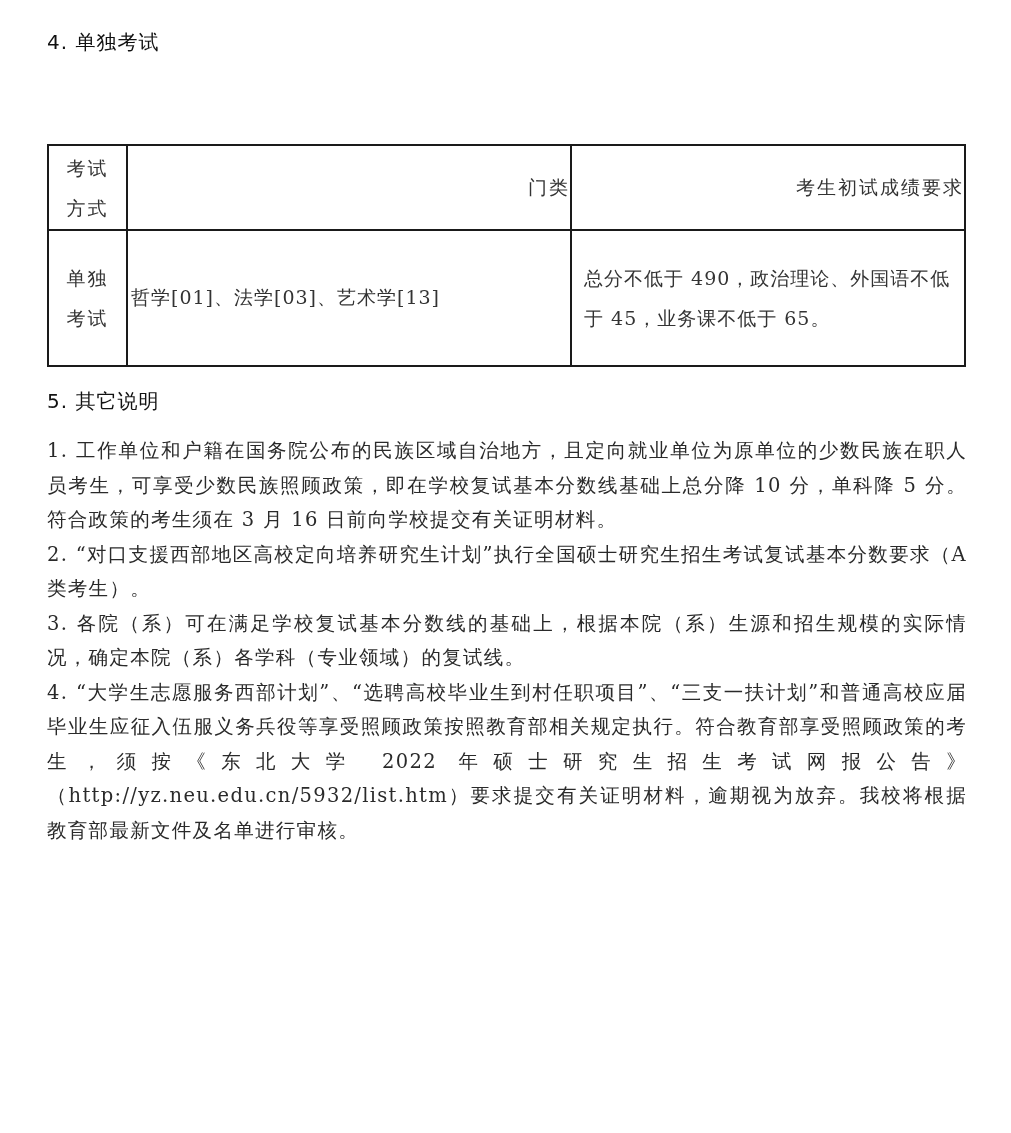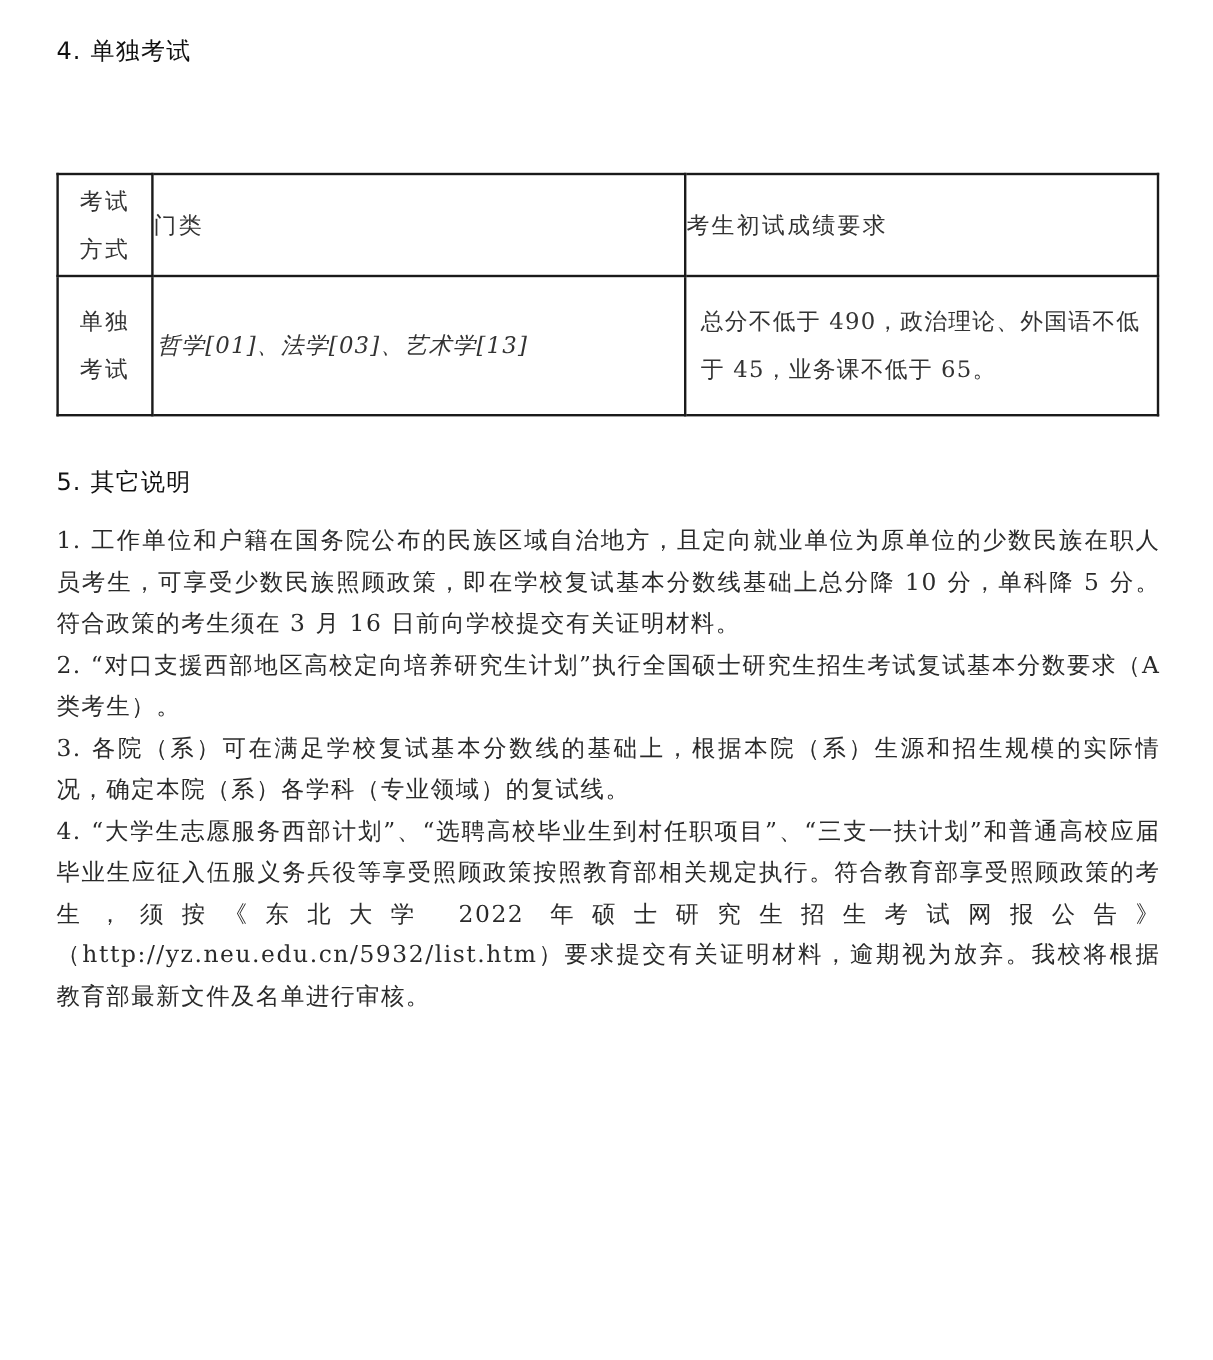--- a/index.html
+++ b/index.html
@@ -42,34 +42,33 @@
       border: 2px solid #1a1a1a;
       font-weight: normal;
       color: #333;
       font-size: 19px;
       padding: 0;
     }
     table.exam col.c1 { width: 79px; }
     table.exam col.c2 { width: 444px; }
     table.exam col.c3 { width: 394px; }
     .hdr-row { height: 85px; }
-    .body-row { height: 116px; }
+    .body-row { height: 136px; }
     .stack {
       text-align: center;
       line-height: 40px;
       letter-spacing: 2px;
       color: #444;
     }
-    .center { text-align: left; letter-spacing: 2px; color: #444; }
+    .center { text-align: right; letter-spacing: 2px; color: #444; }
     .subjects {
       text-align: left;
       padding-left: 3px !important;
       letter-spacing: 1px;
       color: #333;
-      font-style: italic;
     }
     .req {
       text-align: left;
       padding-left: 12px !important;
       padding-right: 8px !important;
       line-height: 40px;
       letter-spacing: 1px;
       color: #222;
     }
 

